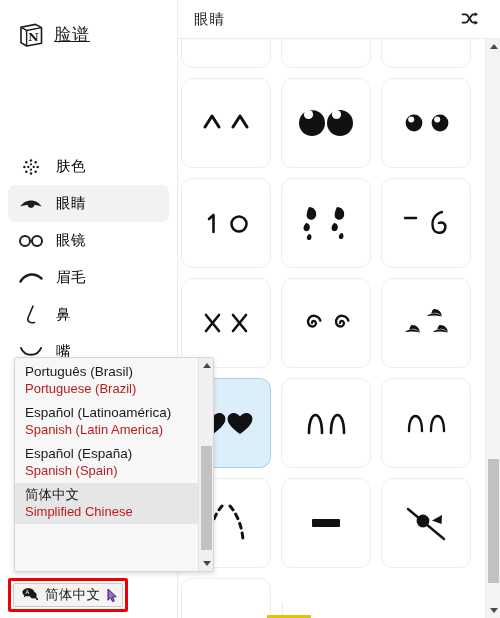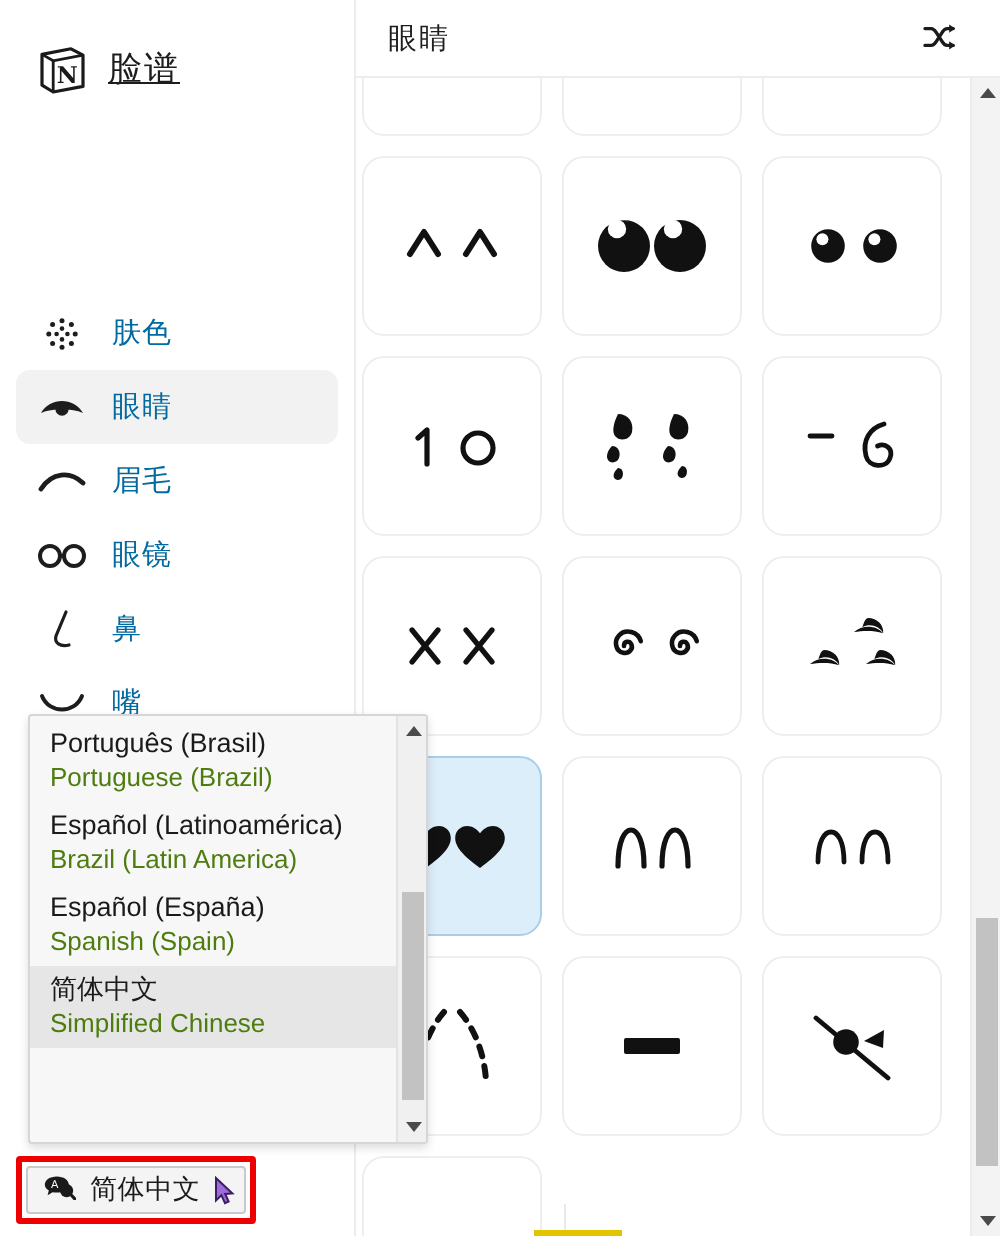--- a/index.html
+++ b/index.html
@@ -51,21 +51,21 @@
     cursor: pointer;
   }
   .nav-item.active { background: #f2f2f2; }
   .nav-icon {
     width: 26px; height: 22px;
     flex: 0 0 26px;
     display: flex; align-items: center; justify-content: center;
   }
   .nav-label {
     font-size: 14.5px;
-    color: #0369a1;
+    color: #000000;
     letter-spacing: .5px;
     font-family: Liberation Serif, serif;
   }
 
   
   .lang-dropdown {
     position: absolute;
     left: 14px;
     top: 357px;
     width: 200px;
@@ -89,21 +89,21 @@
   }
   .lang-opt.selected { background: #e6e6e6; }
   .lang-opt.center { }
   .lang-native {
     font-size: 13.5px;
     color: #1a1a1a;
     line-height: 17px;
   }
   .lang-english {
     font-size: 13px;
-    color: #4d7c0f;
+    color: #b91c1c;
     line-height: 17px;
   }
 
   
   .wscroll {
     flex: 0 0 15px;
     width: 15px;
     background: #f0f0f0;
     border-left: 1px solid #e3e3e3;
     position: relative;
@@ -310,40 +310,40 @@
           <svg width="24" height="16" viewBox="0 0 24 16">
             <path d="M1.5 10.5 C6 2.5 18 2.5 22.5 10.5 C17 8 7 8 1.5 10.5 Z" fill="#1d1d1d"></path>
             <circle cx="12" cy="8.6" r="3.3" fill="#1d1d1d"></circle>
           </svg>
         </span>
         <span class="nav-label">眼睛</span>
       </div>
 
       <div class="nav-item">
         <span class="nav-icon">
-          <svg width="24" height="14" viewBox="0 0 24 14">
-            <path d="M1.5 10.5 C7 2 16 1.5 22.5 7.5" fill="none" stroke="#1d1d1d" stroke-width="2.4" stroke-linecap="round"></path>
-          </svg>
-        </span>
-        <span class="nav-label">眉毛</span>
-      </div>
-
-      <div class="nav-item">
-        <span class="nav-icon">
           <svg width="26" height="14" viewBox="0 0 26 14">
             <circle cx="7" cy="7" r="5" fill="none" stroke="#1d1d1d" stroke-width="2"></circle>
             <circle cx="19" cy="7" r="5" fill="none" stroke="#1d1d1d" stroke-width="2"></circle>
             <path d="M12 7 H14" stroke="#1d1d1d" stroke-width="1.6"></path>
           </svg>
         </span>
         <span class="nav-label">眼镜</span>
       </div>
 
       <div class="nav-item">
         <span class="nav-icon">
+          <svg width="24" height="14" viewBox="0 0 24 14">
+            <path d="M1.5 10.5 C7 2 16 1.5 22.5 7.5" fill="none" stroke="#1d1d1d" stroke-width="2.4" stroke-linecap="round"></path>
+          </svg>
+        </span>
+        <span class="nav-label">眉毛</span>
+      </div>
+
+      <div class="nav-item">
+        <span class="nav-icon">
           <svg width="18" height="22" viewBox="0 0 18 22">
             <path d="M11 2 L6 14 C5 17.5 8 19.5 12.5 18.5" fill="none" stroke="#1d1d1d" stroke-width="1.6" stroke-linecap="round"></path>
           </svg>
         </span>
         <span class="nav-label">鼻</span>
       </div>
 
       <div class="nav-item">
         <span class="nav-icon">
           <svg width="24" height="14" viewBox="0 0 24 14">
@@ -358,21 +358,21 @@
     <div class="lang-dropdown">
       <div class="lang-list">
 
         <div class="lang-opt">
           <div class="lang-native">Português (Brasil)</div>
           <div class="lang-english">Portuguese (Brazil)</div>
         </div>
 
         <div class="lang-opt center">
           <div class="lang-native">Español (Latinoamérica)</div>
-          <div class="lang-english">Brazil (Latin America)</div>
+          <div class="lang-english">Spanish (Latin America)</div>
         </div>
 
         <div class="lang-opt">
           <div class="lang-native">Español (España)</div>
           <div class="lang-english">Spanish (Spain)</div>
         </div>
 
         <div class="lang-opt selected">
           <div class="lang-native">简体中文</div>
           <div class="lang-english">Simplified Chinese</div>

